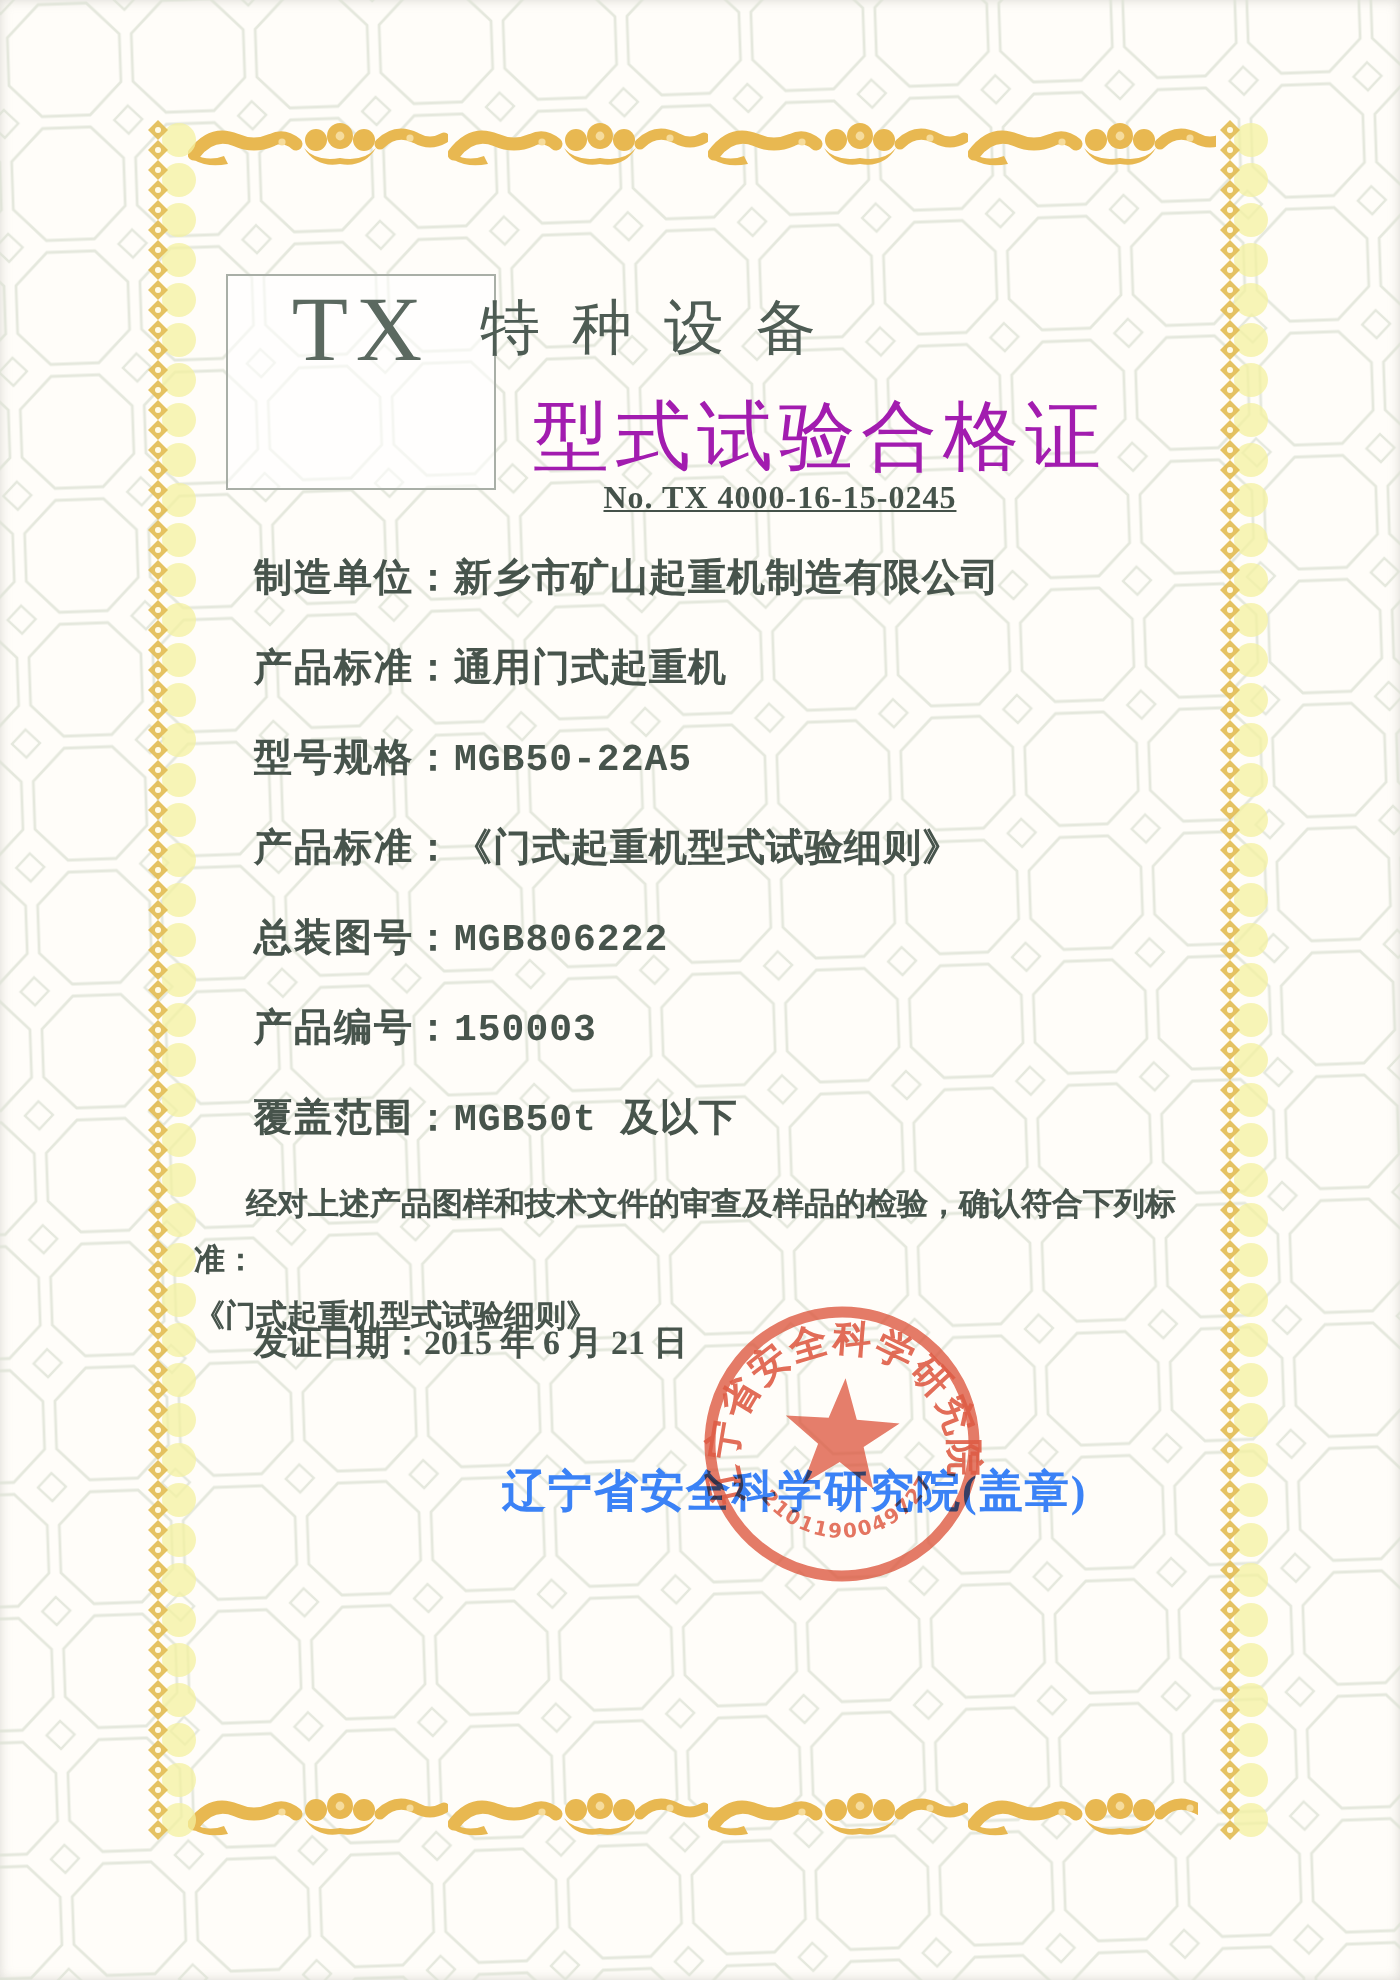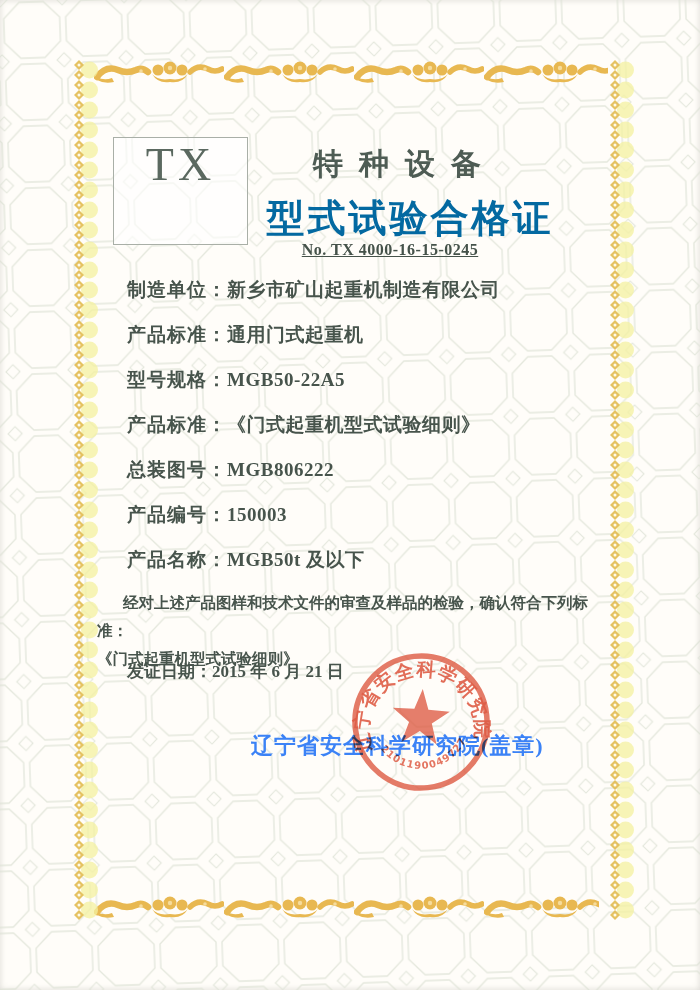--- a/index.html
+++ b/index.html
@@ -15,34 +15,34 @@
   .content{position:absolute;inset:0;z-index:2;}
 
   .tx-box{
     position:absolute;left:113px;top:137px;width:133px;height:106px;
     border:1.5px solid #a9afa7;background:rgba(255,255,255,.6);
     display:flex;align-items:flex-start;justify-content:center;
   }
   .tx-box span{font-size:46px;letter-spacing:4px;color:#5b6960;}
 
   .title-top{
-    position:absolute;left:240px;top:144px;width:330px;text-align:center;
-    font-size:30px;letter-spacing:16px;color:#4e5c54;font-weight:700;white-space:nowrap;
+    position:absolute;left:240px;top:144px;width:330px;text-align:left;
+    font-size:30px;letter-spacing:16px;color:#4e5c54;font-weight:400;white-space:nowrap;
   }
   .title-main{
     position:absolute;left:250px;top:193px;width:320px;text-align:center;
-    font-size:38px;letter-spacing:3px;color:#0369a1;font-weight:700;white-space:nowrap;
+    font-size:38px;letter-spacing:3px;color:#a21caf;font-weight:400;white-space:nowrap;
   }
   .cert-no{
     position:absolute;left:230px;top:241px;width:320px;text-align:center;
     font-size:16px;font-weight:bold;color:#45524a;letter-spacing:.5px;white-space:nowrap;text-decoration:underline;
   }
 
   .fields{position:absolute;left:127px;top:280px;width:480px;}
-  .field-row{height:45px;font-size:19px;font-weight:600;line-height:20px;white-space:nowrap;}
+  .field-row{height:45px;font-size:19px;font-weight:600;line-height:20px;white-space:nowrap;font-family:Liberation Mono, monospace;}
   .field-row .lbl{letter-spacing:1px;}
   .field-row .val{letter-spacing:.5px;}
 
   .confirmation{
     position:absolute;left:97px;top:589px;width:512px;
     font-size:15.5px;font-weight:600;line-height:28px;color:#47544c;
   }
   .confirmation .l1{text-indent:26px;display:block;}
   .confirmation .l2{display:block;}
 
@@ -153,21 +153,21 @@
       <div class="field-row">
         <span class="lbl">产品标准：</span><span class="val">《门式起重机型式试验细则》</span>
       </div>
       <div class="field-row">
         <span class="lbl">总装图号：</span><span class="val">MGB806222</span>
       </div>
       <div class="field-row">
         <span class="lbl">产品编号：</span><span class="val">150003</span>
       </div>
       <div class="field-row">
-        <span class="lbl">产品名称：</span><span class="val">MGB50t 及以下</span>
+        <span class="lbl">覆盖范围：</span><span class="val">MGB50t 及以下</span>
       </div>
     </div>
 
     <div class="confirmation">
       <span class="l1">经对上述产品图样和技术文件的审查及样品的检验，确认符合下列标准：</span>
       <span class="l2">《门式起重机型式试验细则》</span>
     </div>
 
     <div class="issue-date">
       <span>发证日期：</span><span>2015 年 6 月 21 日</span>

